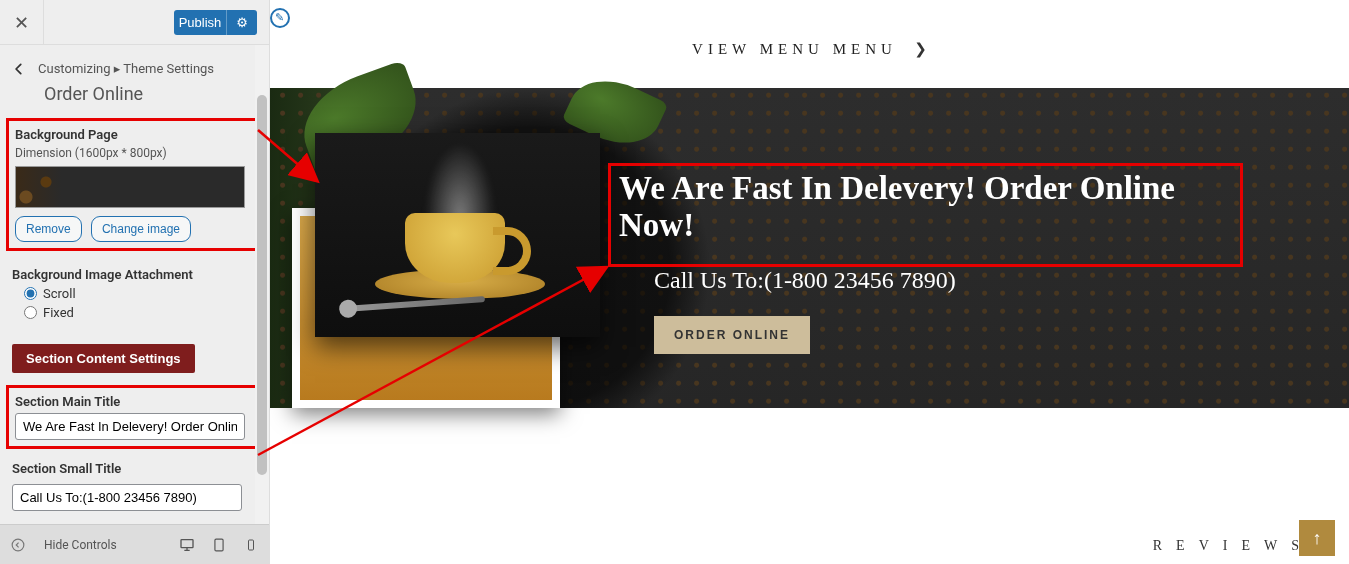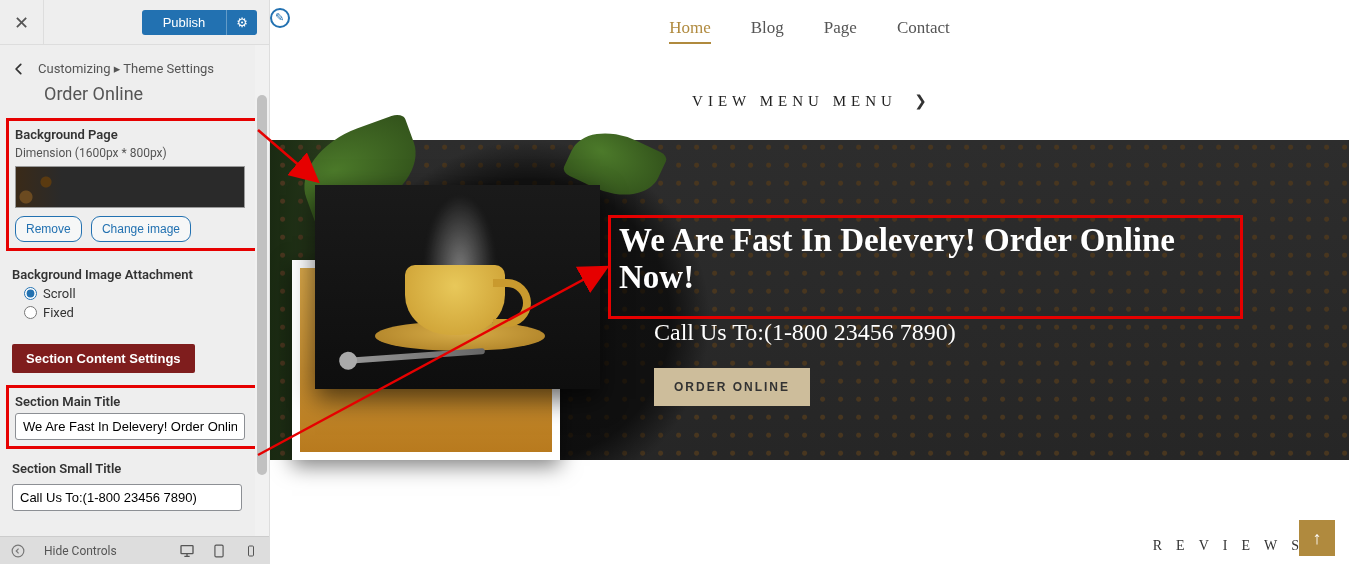--- a/index.html
+++ b/index.html
@@ -5,21 +5,21 @@
   * { box-sizing: border-box; margin: 0; padding: 0; }
   body { font-family: -apple-system, BlinkMacSystemFont, "Segoe UI", Roboto, sans-serif; font-size: 13px; color: #333; overflow: hidden; }
 
   .app { display: flex; width: 1349px; height: 564px; position: relative; }
 
   
   .sidebar { width: 270px; flex: 0 0 270px; background: #eee; display: flex; flex-direction: column; position: relative; border-right: 1px solid #ddd; }
   .sidebar-top { height: 45px; background: #eee; display: flex; align-items: center; border-bottom: 1px solid #ddd; }
   .close-btn { width: 44px; height: 45px; display: flex; align-items: center; justify-content: center; font-size: 18px; color: #555; cursor: pointer; border-right: 1px solid #ddd; }
   .publish-wrap { margin-left: auto; margin-right: 12px; display: flex; }
-  .publish-btn { background: #2271b1; color: #fff; border: none; padding: 5px 21px; font-size: 13px; border-radius: 3px 0 0 3px; cursor: pointer; }
+  .publish-btn { background: #2271b1; color: #fff; border: none; padding: 5px 5px; font-size: 13px; border-radius: 3px 0 0 3px; cursor: pointer; }
   .publish-gear { background: #2271b1; color: #fff; border: none; border-left: 1px solid rgba(255,255,255,.3); padding: 5px 9px; font-size: 13px; border-radius: 0 3px 3px 0; cursor: pointer; }
 
   .sidebar-body { flex: 1; overflow-y: auto; position: relative; padding: 0; }
   .sidebar-inner { padding: 0; }
 
   .breadcrumb-row { padding: 12px 12px 0 12px; display: flex; align-items: center; gap: 12px; }
   .back-chevron { font-size: 18px; color: #333; cursor: pointer; line-height: 1; margin-top: 4px; }
   .breadcrumb-text { font-size: 13px; color: #555; }
   .section-title { font-size: 18px; color: #555; font-weight: 400; padding: 4px 0 12px 44px; }
 
@@ -32,21 +32,21 @@
 
   .radio-row { display: flex; align-items: center; gap: 6px; margin: 4px 10px; padding-left: 2px; }
   .radio-row input { accent-color: #2271b1; }
 
   .blue-btn { background: #7f1d1d; color: #fff; border: none; padding: 7px 14px; font-size: 13px; font-weight: 600; border-radius: 2px; cursor: pointer; }
 
   .text-input { width: 230px; padding: 5px 7px; font-size: 13px; border: 1px solid #8c8f94; border-radius: 3px; background: #fff; }
 
   .red-box { border: 3px solid #e60000; padding: 6px; margin: 2px 6px 6px 6px; }
 
-  .sidebar-footer { position: absolute; left: 0; right: 0; bottom: 0; height: 28px; background: #ddd; display: flex; align-items: center; padding: 0 10px; gap: 18px; color: #555; font-size: 12px; border-top: 1px solid #ccc; }
+  .sidebar-footer { position: absolute; left: 0; right: 0; bottom: 0; height: 40px; background: #ddd; display: flex; align-items: center; padding: 0 10px; gap: 18px; color: #555; font-size: 12px; border-top: 1px solid #ccc; }
   .footer-icon { width: 16px; height: 16px; display: inline-flex; align-items: center; justify-content: center; }
 
   .vscroll-shadow { position: absolute; right: 0; top: 45px; bottom: 28px; width: 14px; background: #f1f1f1; }
   .vscroll-thumb { position: absolute; right: 2px; top: 50px; width: 10px; height: 380px; background: #c1c1c1; border-radius: 5px; }
 
   
   .preview { flex: 1; background: #fff; position: relative; overflow: hidden; }
   .edit-badge { position: absolute; top: 8px; left: 0px; width: 20px; height: 20px; border-radius: 50%; background: #fff; border: 2px solid #2271b1; }
   .edit-badge::after { content: "✎"; color: #2271b1; font-size: 11px; position: relative; left: 3px; top: -1px; }
 
@@ -191,26 +191,20 @@
               <rect x="7" y="2" width="10" height="20" rx="2" fill="none" stroke="#555" stroke-width="2"></rect>
             </svg>
         </span>
       </span>
     </div>
   </aside>
 
   <main class="preview">
     <span class="edit-badge"></span>
 
-    <nav class="topnav">
-      <span class="active">Home</span>
-      <span>Blog</span>
-      <span>Page</span>
-      <span>Contact</span>
-    </nav>
 
     <div class="viewmenu">
       <span>VIEW MENU MENU</span>
       &nbsp;<span class="chev">❯</span>
     </div>
 
     <section class="hero">
       <div class="hero-bg"></div>
       <div class="leaf l1"></div>
       <div class="leaf l2"></div>

